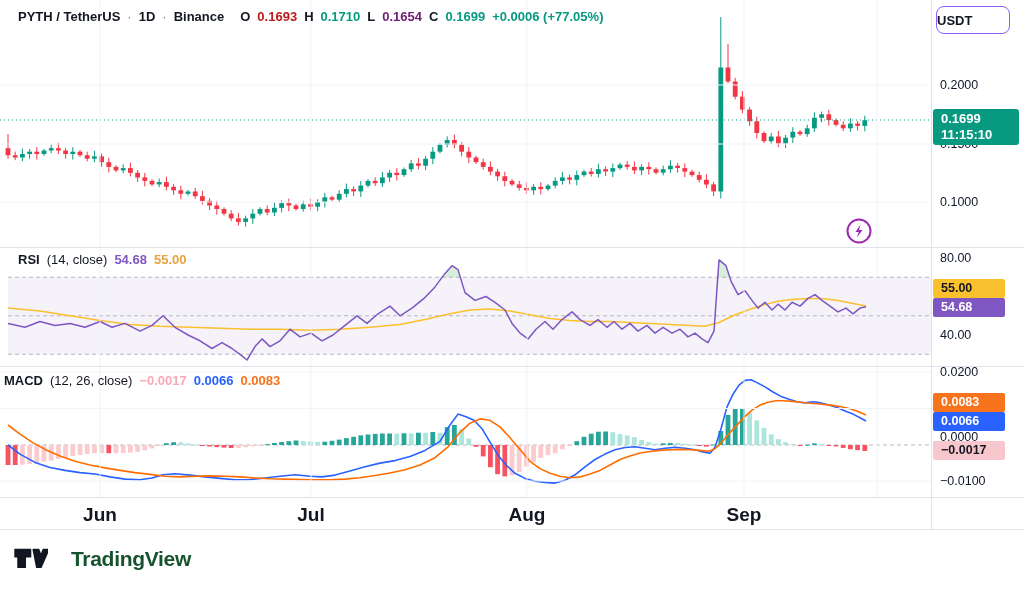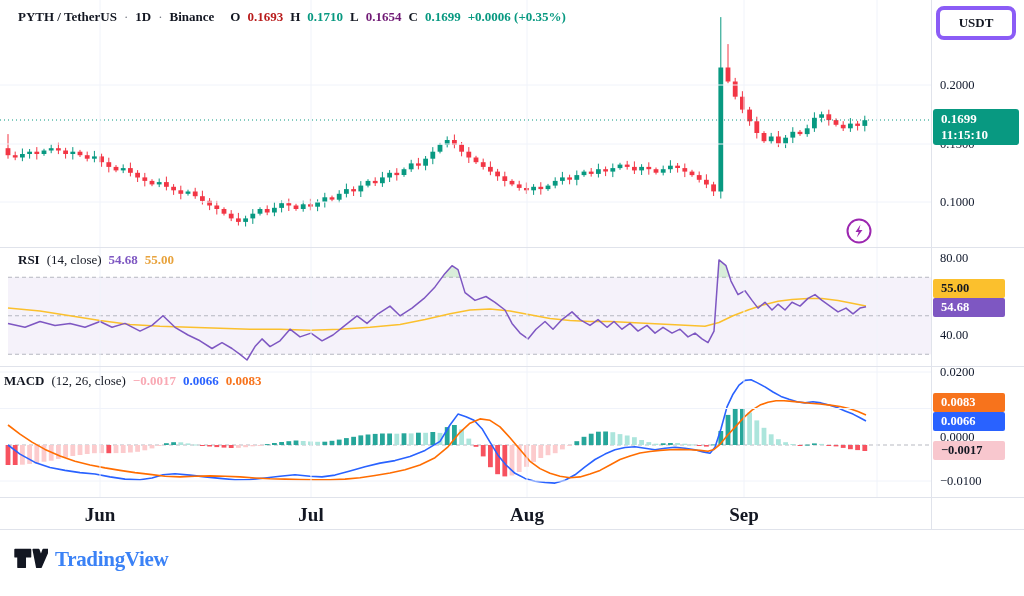--- a/index.html
+++ b/index.html
@@ -1,31 +1,31 @@
 <!DOCTYPE html>
 <html><head>
 <meta charset="utf-8">
 <style>
   html,body{margin:0;padding:0;background:#fff;}
   #app{position:relative;width:1024px;height:596px;background:#fff;overflow:hidden;
-       font-family:Liberation Serif, serif;color:#131722;}
+       font-family:Liberation Sans, sans-serif;color:#131722;}
   .abs{position:absolute;}
   svg{display:block;}
   .legend{display:flex;align-items:center;gap:7px;font-size:13px;font-weight:600;white-space:nowrap;z-index:3;}
   .axis-label{font-size:12.5px;color:#0f172a;transform:translateY(-50%);z-index:1;white-space:nowrap;}
   .badge{left:933px;width:72px;height:19px;line-height:19px;font-size:12.5px;font-weight:700;
          padding-left:8px;border-radius:2px;z-index:2;box-sizing:border-box;}
   .price-badge{left:933px;width:78px;border-radius:3px;padding:2px 0 2px 8px;z-index:2;
                font-size:13px;font-weight:700;color:#fff;line-height:16px;}
   .month{top:504px;font-size:19px;font-weight:600;transform:translateX(-50%);z-index:2;}
-  .btn-currency{left:936px;top:6px;width:72px;height:26px;border:4px solid #8b5cf6;border-radius:8px;
-        background:#fff;font-size:13px;font-weight:700;display:flex;align-items:center;justify-content:center;z-index:3;cursor:pointer;}
+  .btn-currency{left:936px;top:6px;width:72px;height:26px;border:1px solid #8b5cf6;border-radius:8px;
+        background:#fff;font-size:13px;font-weight:700;display:flex;align-items:center;justify-content:flex-start;z-index:3;cursor:pointer;}
   .bolt-btn{left:845px;top:217px;width:28px;height:28px;z-index:3;cursor:pointer;}
   .logo{left:14px;top:546px;display:flex;align-items:center;gap:7px;z-index:3;}
-  .logo-text{font-size:21px;font-weight:800;letter-spacing:-0.3px;color:#3b82f6;}
+  .logo-text{font-size:21px;font-weight:800;letter-spacing:-0.3px;color:#14532d;margin-left:16px;}
 </style>
 </head>
 <body>
 
 <div id="app">
 
   <svg id="chart-svg" class="abs" style="left:0;top:0;z-index:0" width="1024" height="530">
       <defs>
         <clipPath id="plot">
           <rect x="0" y="0" width="931" height="530"></rect>
@@ -431,21 +431,21 @@
     <span>Binance</span>
     <span style="width:2px"></span>
     <span>O</span>
     <span style="color:#b91c1c">0.1693</span>
     <span>H</span>
     <span style="color:#089981">0.1710</span>
     <span>L</span>
     <span style="color:#701a75">0.1654</span>
     <span>C</span>
     <span style="color:#089981">0.1699</span>
-    <span style="color:#089981">+0.0006 (+0.35%)</span>
+    <span style="color:#089981">+0.0006 (+77.05%)</span>
   </div>
 
   <div class="btn-currency abs">
     <span>USDT</span>
   </div>
 
   <div class="abs axis-label" style="left:940px;top:85px">0.2000</div>
   <div class="abs axis-label" style="left:940px;top:144px">0.1500</div>
   <div class="abs axis-label" style="left:940px;top:202px">0.1000</div>
 

